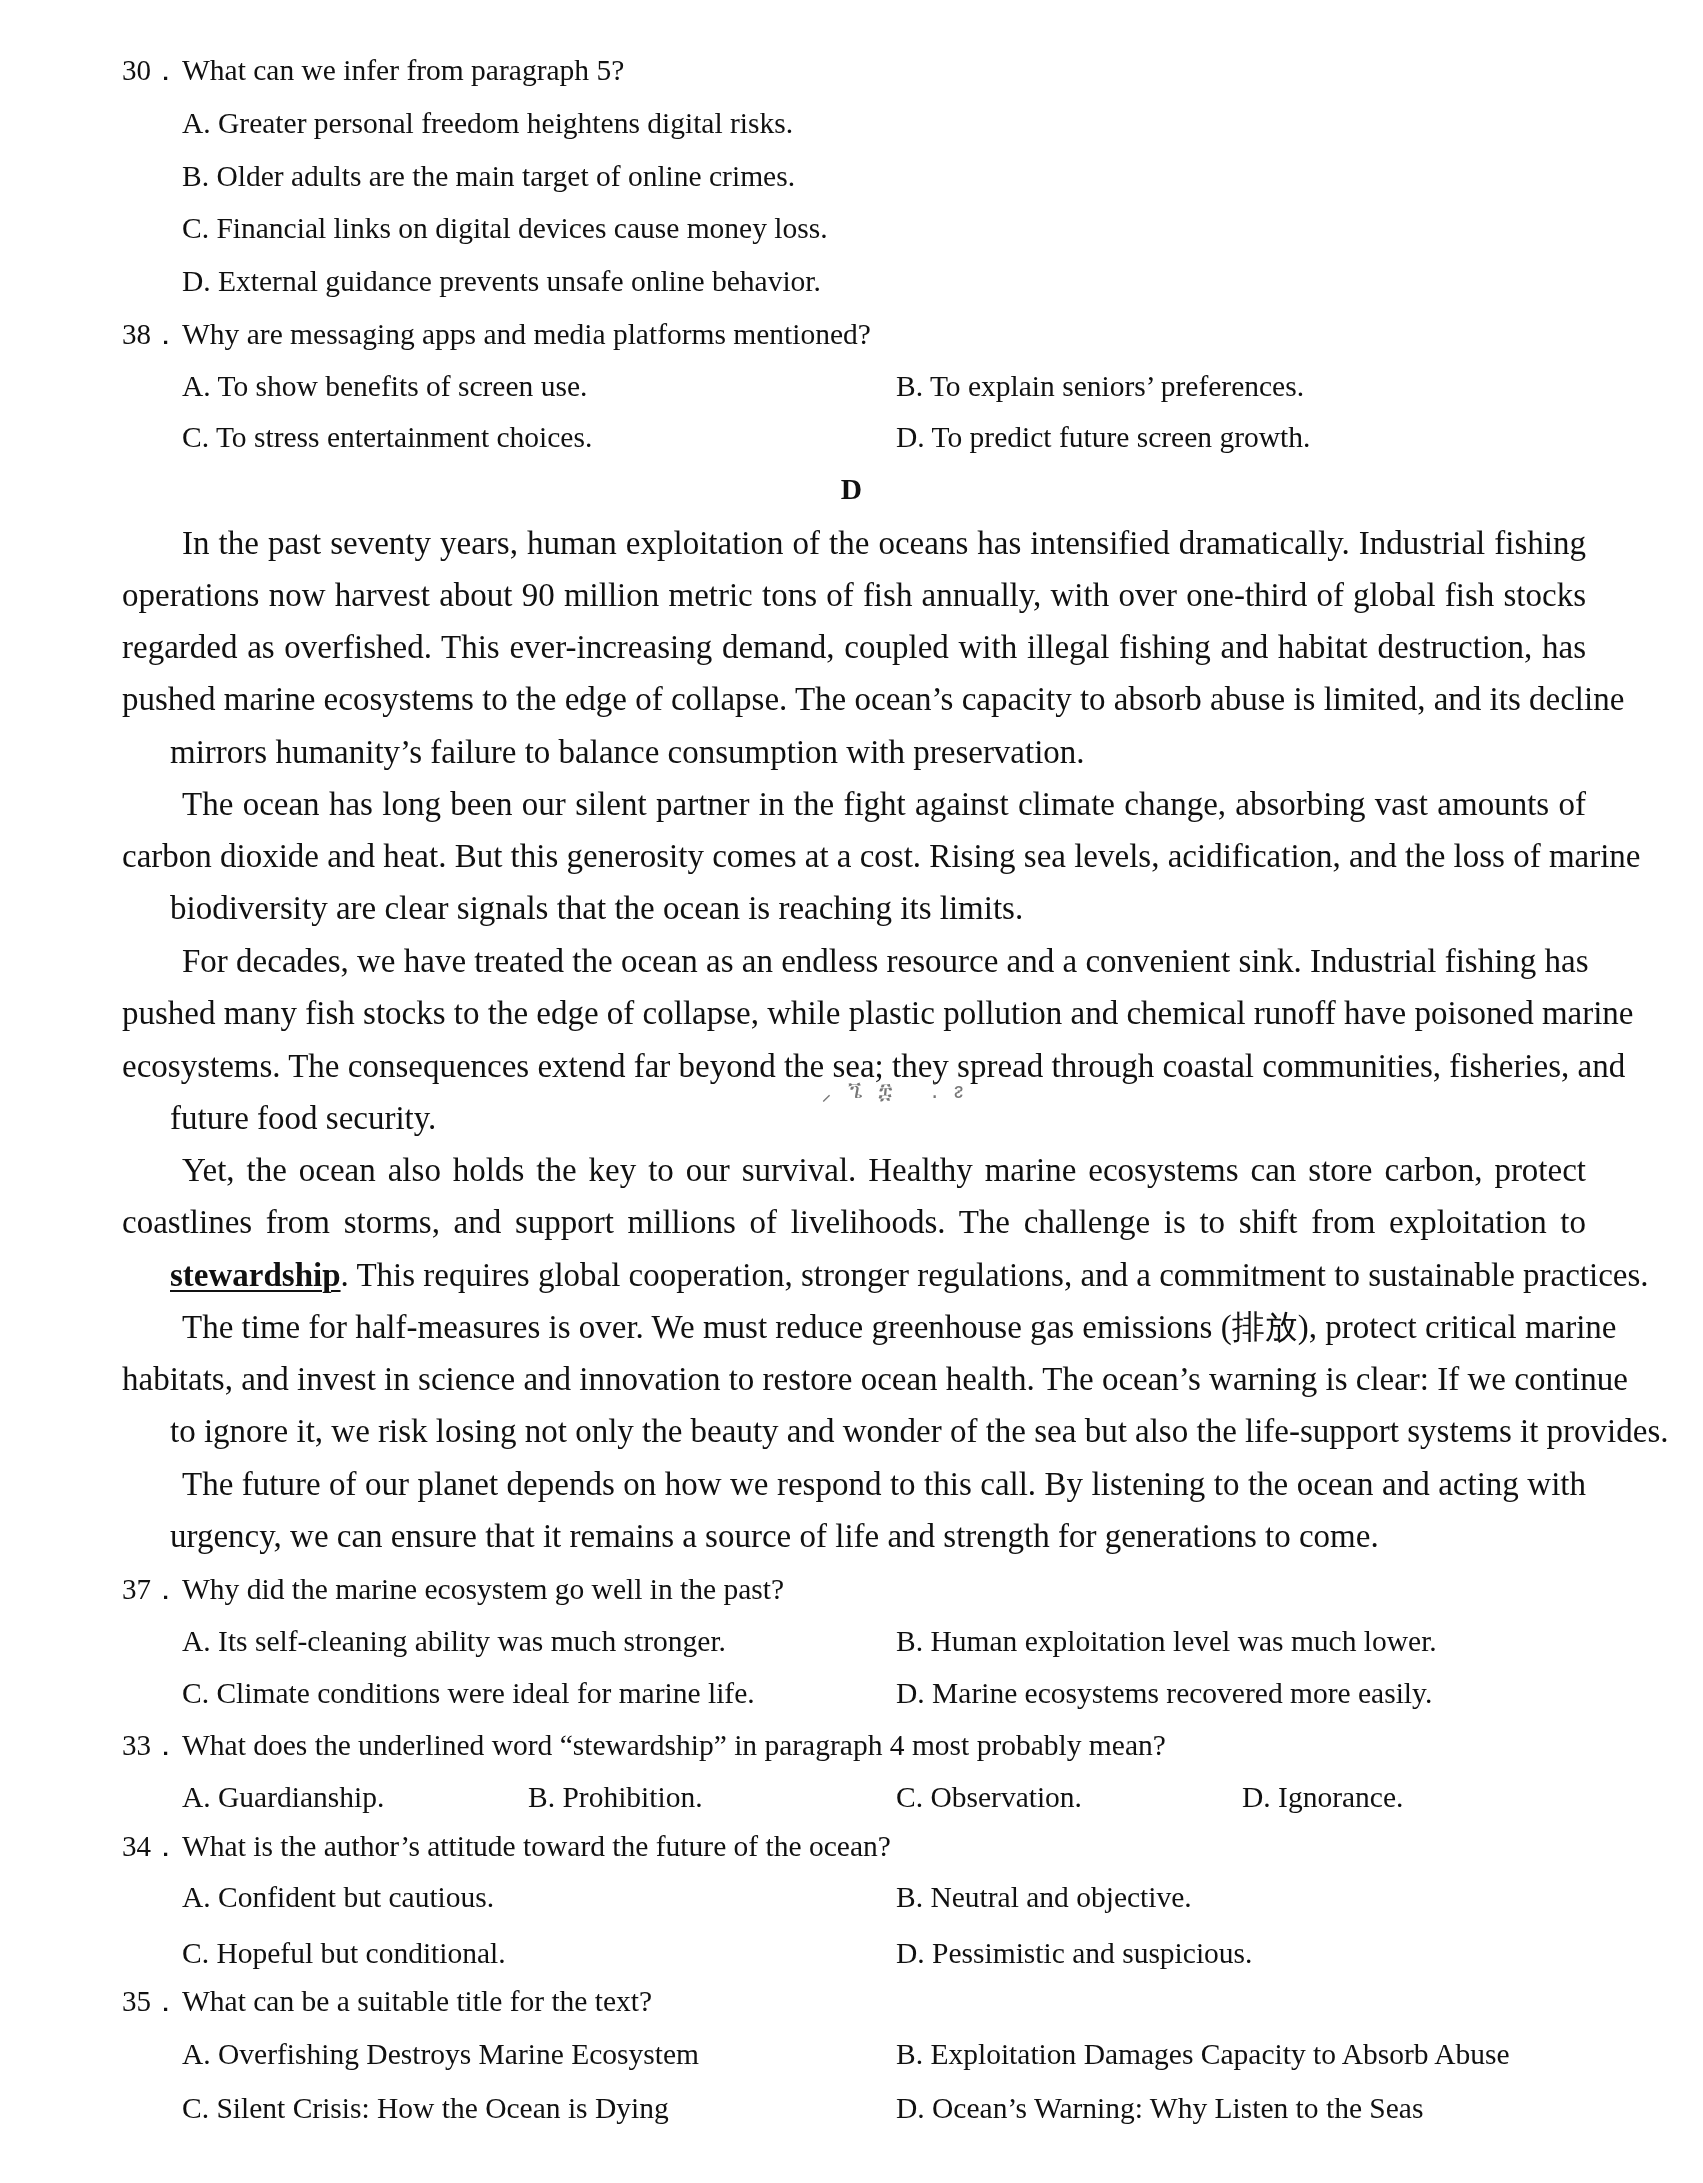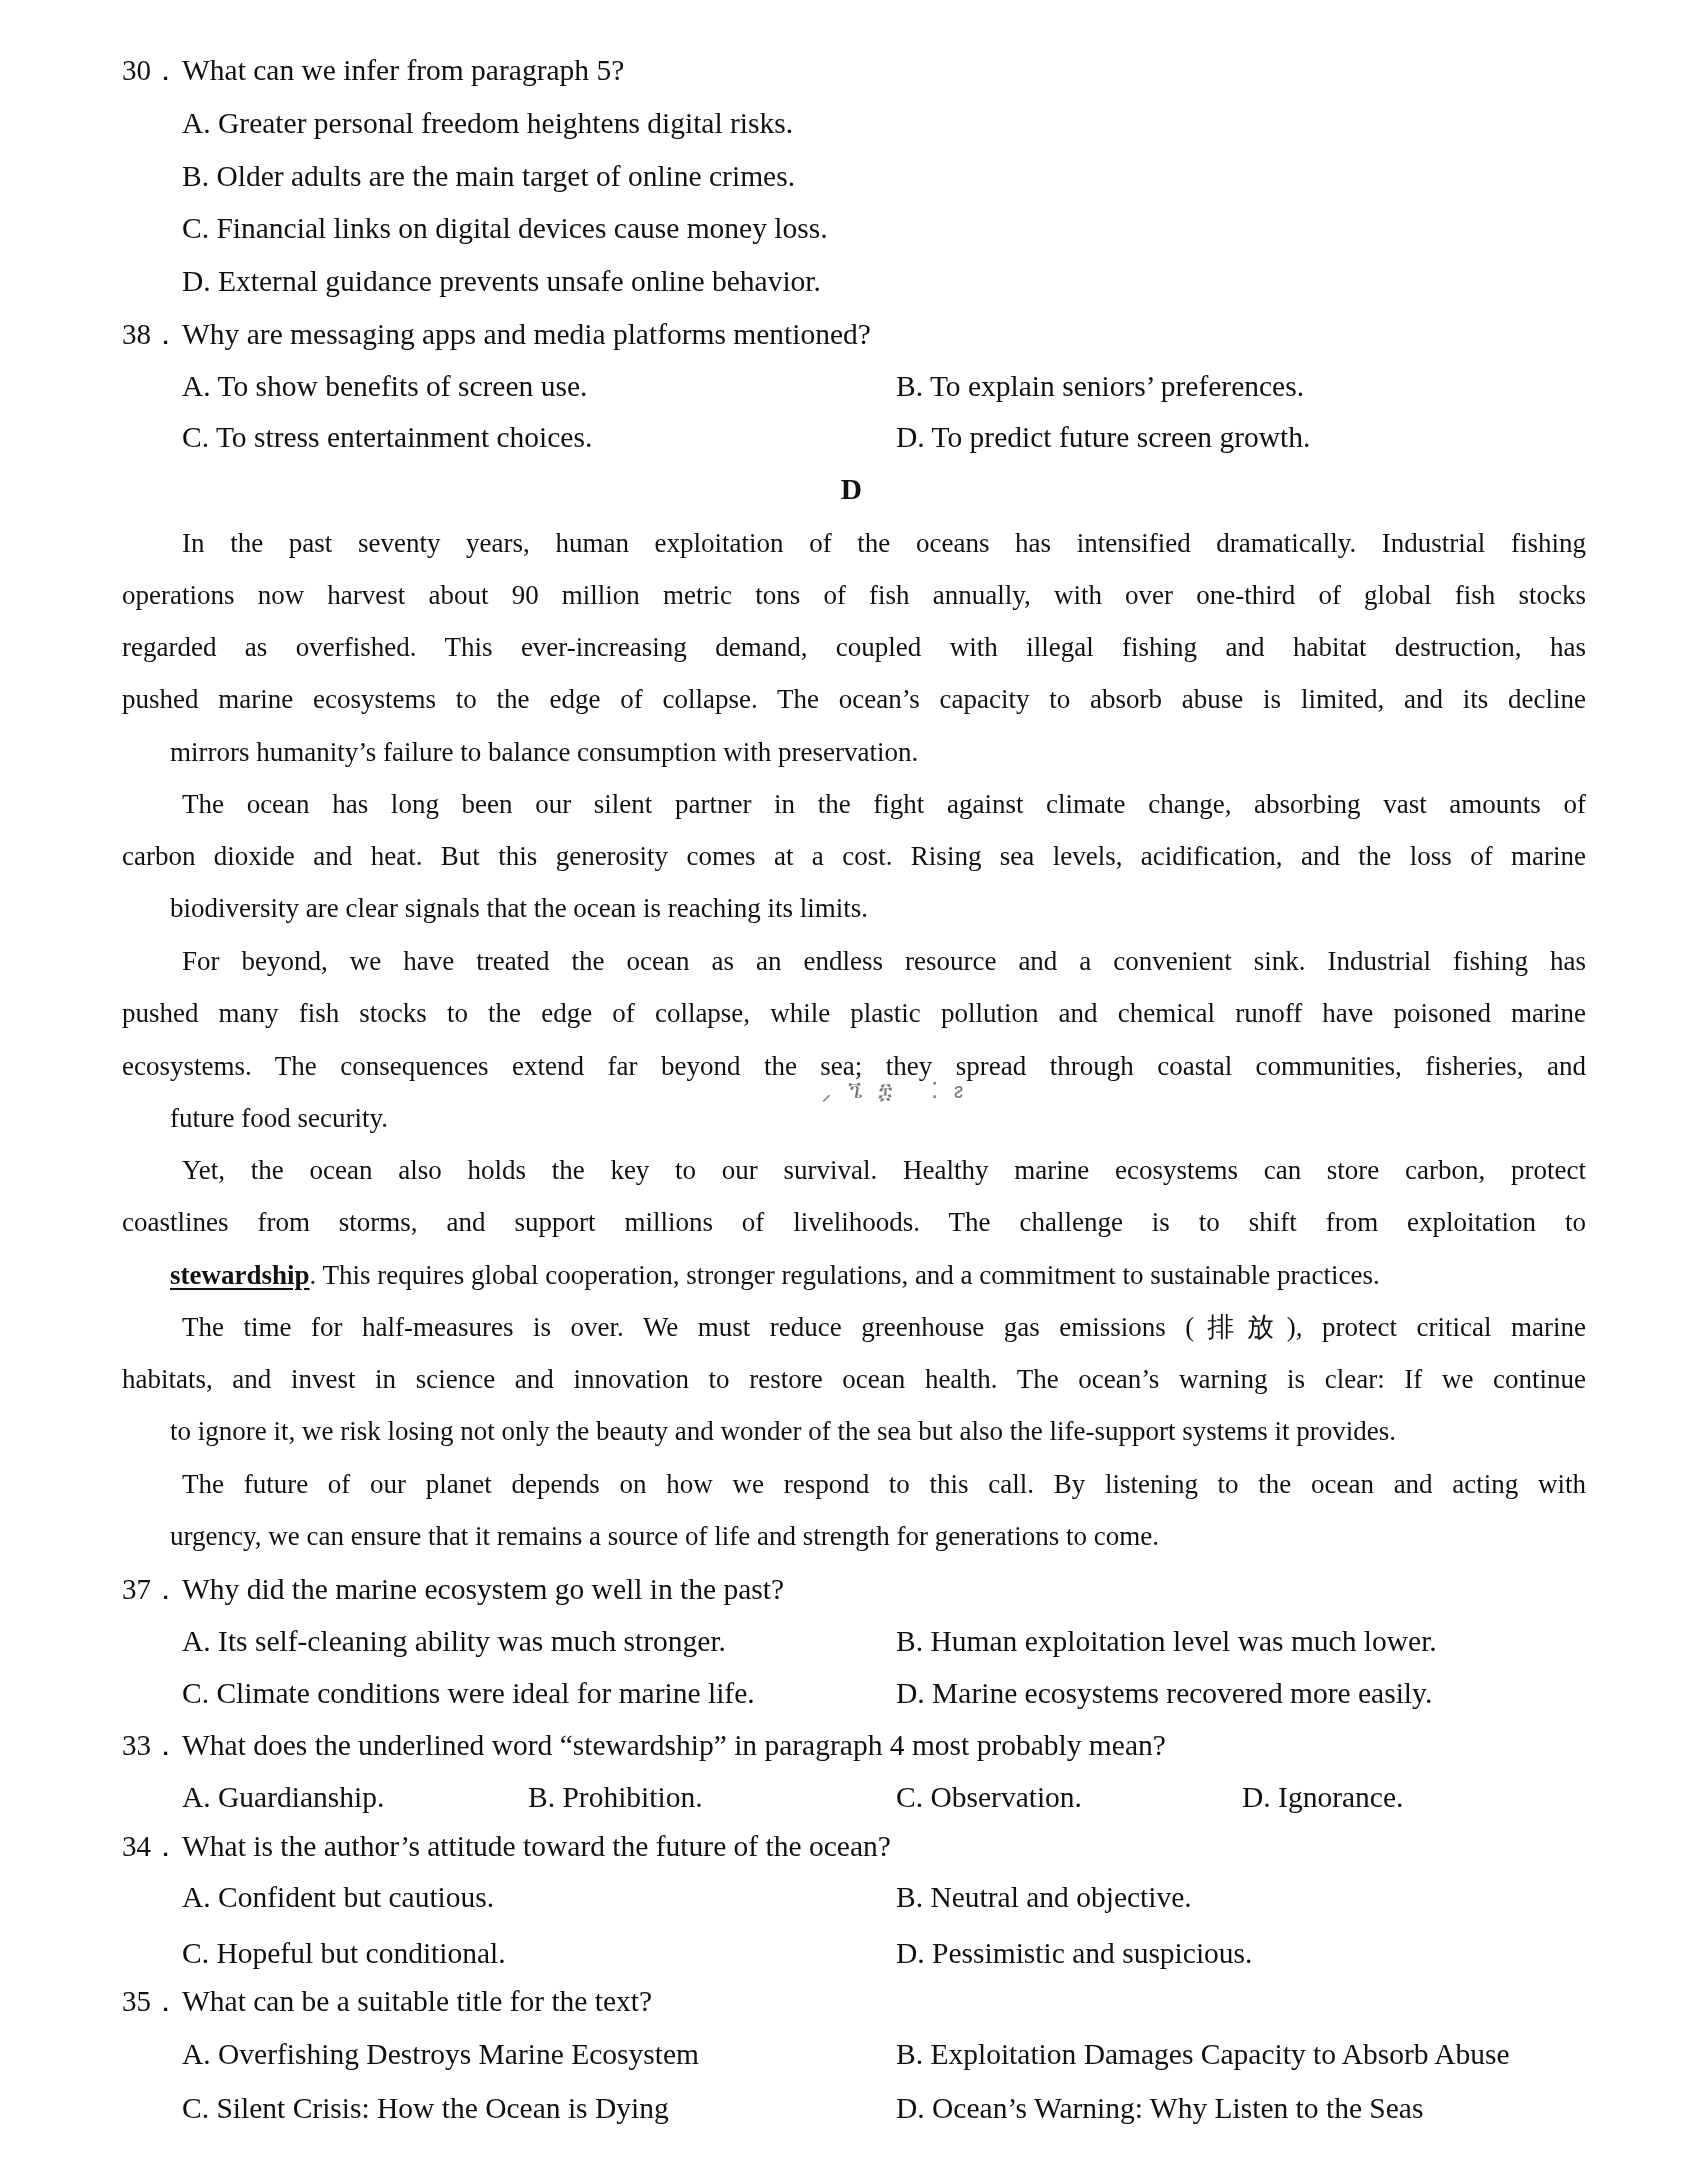--- a/index.html
+++ b/index.html
@@ -1,21 +1,21 @@
 <!DOCTYPE html>
 <html style="font-size:8.6px"><head>
 <meta charset="utf-8">
 <style>
   html, body { margin:0; padding:0; background:#ffffff; }
   body { width:1703px; height:2183px; position:relative; overflow:hidden;
          font-family:"Liberation Serif","DejaVu Serif",serif; color:#111; }
   .num { position:absolute; left:122px; font-size:29px; line-height:38px; white-space:nowrap; }
   .q { position:absolute; left:182px; font-size:29.5px; line-height:38px; white-space:nowrap; }
   .opt { position:absolute; font-size:29.5px; line-height:38px; white-space:nowrap; }
-  .para { position:absolute; left:122px; width:1464px; font-size:27px; line-height:38px;
+  .para { position:absolute; left:122px; width:1464px; font-size:33px; line-height:38px;
           text-align:justify; text-align-last:justify; white-space:nowrap; }
   .para.first { left:182px; width:1404px; }
   .para.last { text-align-last:left;margin-left:48px; }
   .hdr { position:absolute; left:0; width:1703px; text-align:center; font-weight:bold;
          font-size:29.5px; line-height:38px; }
   u.kw { font-weight:bold; text-decoration:underline; text-decoration-thickness:2.1px; text-underline-offset:4.3px; }
   .artifact { position:absolute; left:821px; top:1078px; font-family:"DejaVu Sans",sans-serif;
               font-size:21.5px; color:#555; letter-spacing:16px; opacity:0.8; }
 </style>
 </head>
@@ -51,21 +51,21 @@
     <div class="para last" style="top:733px">mirrors humanity’s failure to balance consumption with preservation.</div>
   </div>
 
   <div>
     <div class="para first" style="top:785px">The ocean has long been our silent partner in the fight against climate change, absorbing vast amounts of</div>
     <div class="para" style="top:837px">carbon dioxide and heat. But this generosity comes at a cost. Rising sea levels, acidification, and the loss of marine</div>
     <div class="para last" style="top:889px">biodiversity are clear signals that the ocean is reaching its limits.</div>
   </div>
 
   <div>
-    <div class="para first" style="top:942px">For beyond, we have treated the ocean as an endless resource and a convenient sink. Industrial fishing has</div>
+    <div class="para first" style="top:942px">For decades, we have treated the ocean as an endless resource and a convenient sink. Industrial fishing has</div>
     <div class="para" style="top:994px">pushed many fish stocks to the edge of collapse, while plastic pollution and chemical runoff have poisoned marine</div>
     <div class="para" style="top:1047px">ecosystems. The consequences extend far beyond the sea; they spread through coastal communities, fisheries, and</div>
     <div class="para last" style="top:1099px">future food security.</div>
   </div>
   <div class="artifact">⸝ጜ፰  ⁚ᴤ</div>
 
   <div>
     <div class="para first" style="top:1151px">Yet, the ocean also holds the key to our survival. Healthy marine ecosystems can store carbon, protect</div>
     <div class="para" style="top:1203px">coastlines from storms, and support millions of livelihoods. The challenge is to shift from exploitation to</div>
     <div class="para last" style="top:1256px"><u class="kw">stewardship</u><span>. This requires global cooperation, stronger regulations, and a commitment to sustainable practices.</span></div>

